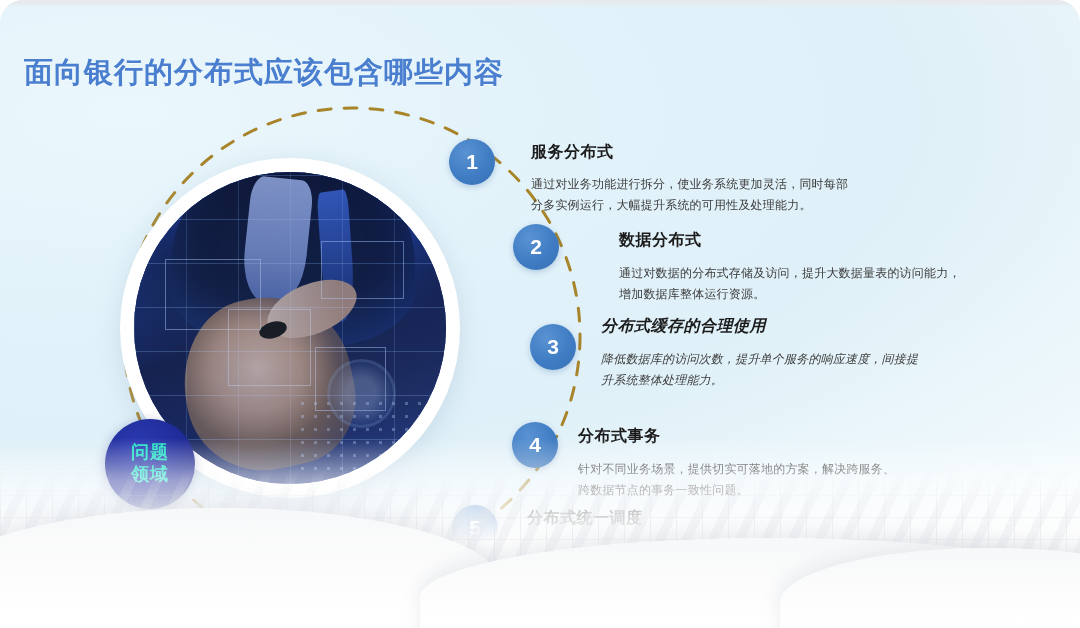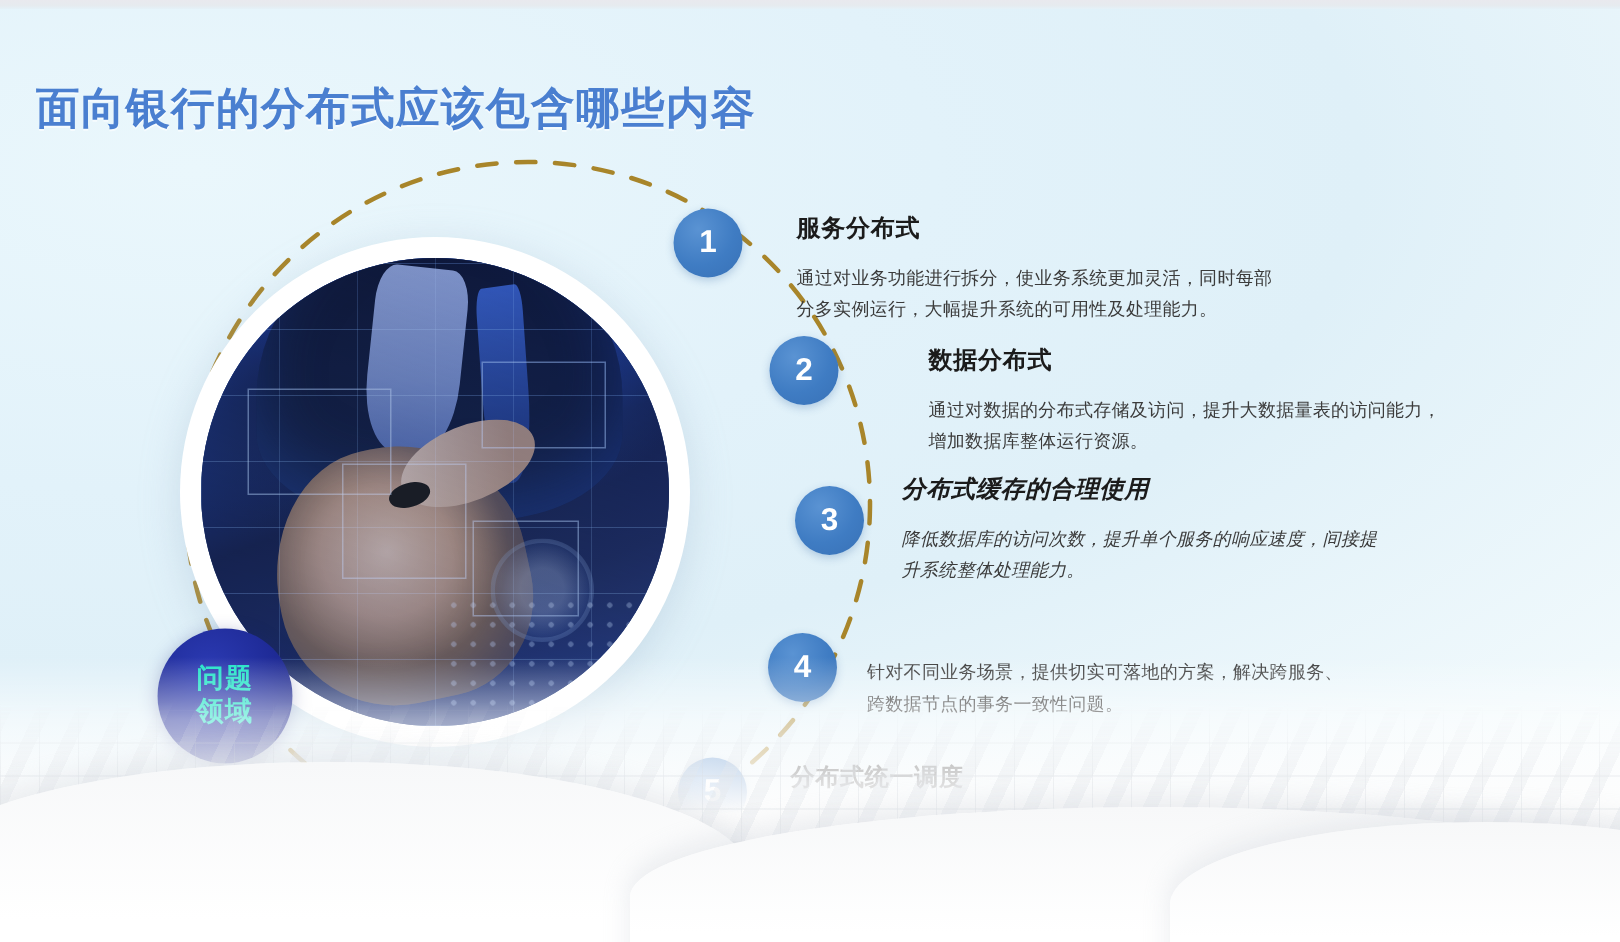--- a/index.html
+++ b/index.html
@@ -6,20 +6,21 @@
   body{
     width:1080px;height:628px;overflow:hidden;
     font-family:"Liberation Sans","DejaVu Sans",sans-serif;
     background:#ffffff;
   }
   .slide{
     position:relative;width:1080px;height:628px;overflow:hidden;
     background:
       radial-gradient(120% 90% at 12% 18%, #eaf7fc 0%, #e2f2fa 38%, #dff0f8 60%, #f4fbfd 100%),
       #e4f3fa;
+    border-radius: 23px;
   }
   
   .top-strip{
     position:absolute;left:0;top:0;width:1080px;height:6px;
     background:linear-gradient(180deg,#e9e9ee 0%,#e6ebef 60%,#e4f1f8 100%);
   }
   
   .bottom-scape{
     position:absolute;left:0;bottom:0;width:1080px;height:190px;
     background:
@@ -214,39 +215,40 @@
     <span>问题</span>
     <span>领域</span>
   </div>
 
   <div class="num-badge" style="left:449px;top:139px;">1</div>
   <div class="num-badge" style="left:513px;top:224px;">2</div>
   <div class="num-badge" style="left:530px;top:324px;">3</div>
   <div class="num-badge" style="left:512px;top:422px;">4</div>
   <div class="num-badge" style="left:452px;top:505px;">5</div>
 
-  <div class="item-text" style="left:531px;top:142px;width:470px;">
+  <div class="item-text" style="left:531px;top:142px;width:470px;font-family:Liberation Mono, monospace;">
     <p class="item-head">服务分布式</p>
     <p class="item-body">通过对业务功能进行拆分，使业务系统更加灵活，同时每部
 分多实例运行，大幅提升系统的可用性及处理能力。</p>
   </div>
 
   <div class="item-text" style="left:578px;top:230px;width:470px;margin-left:41px;">
     <p class="item-head">数据分布式</p>
     <p class="item-body">通过对数据的分布式存储及访问，提升大数据量表的访问能力，
 增加数据库整体运行资源。</p>
   </div>
 
   <div class="item-text" style="left:601px;top:316px;width:450px;font-style:italic;">
     <p class="item-head">分布式缓存的合理使用</p>
     <p class="item-body">降低数据库的访问次数，提升单个服务的响应速度，间接提
 升系统整体处理能力。</p>
   </div>
 
   <div class="item-text" style="left:578px;top:426px;width:450px;">
+    <p class="item-head">分布式事务</p>
     <p class="item-body">针对不同业务场景，提供切实可落地的方案，解决跨服务、
 跨数据节点的事务一致性问题。</p>
   </div>
 
   <div class="item-text" style="left:527px;top:508px;width:470px;">
     <p class="item-head">分布式统一调度</p>
     <p class="item-body">协调多个分布式节点协同工作，有效控制日终处理时间。</p>
   </div>
 
   <div class="bottom-scape">

